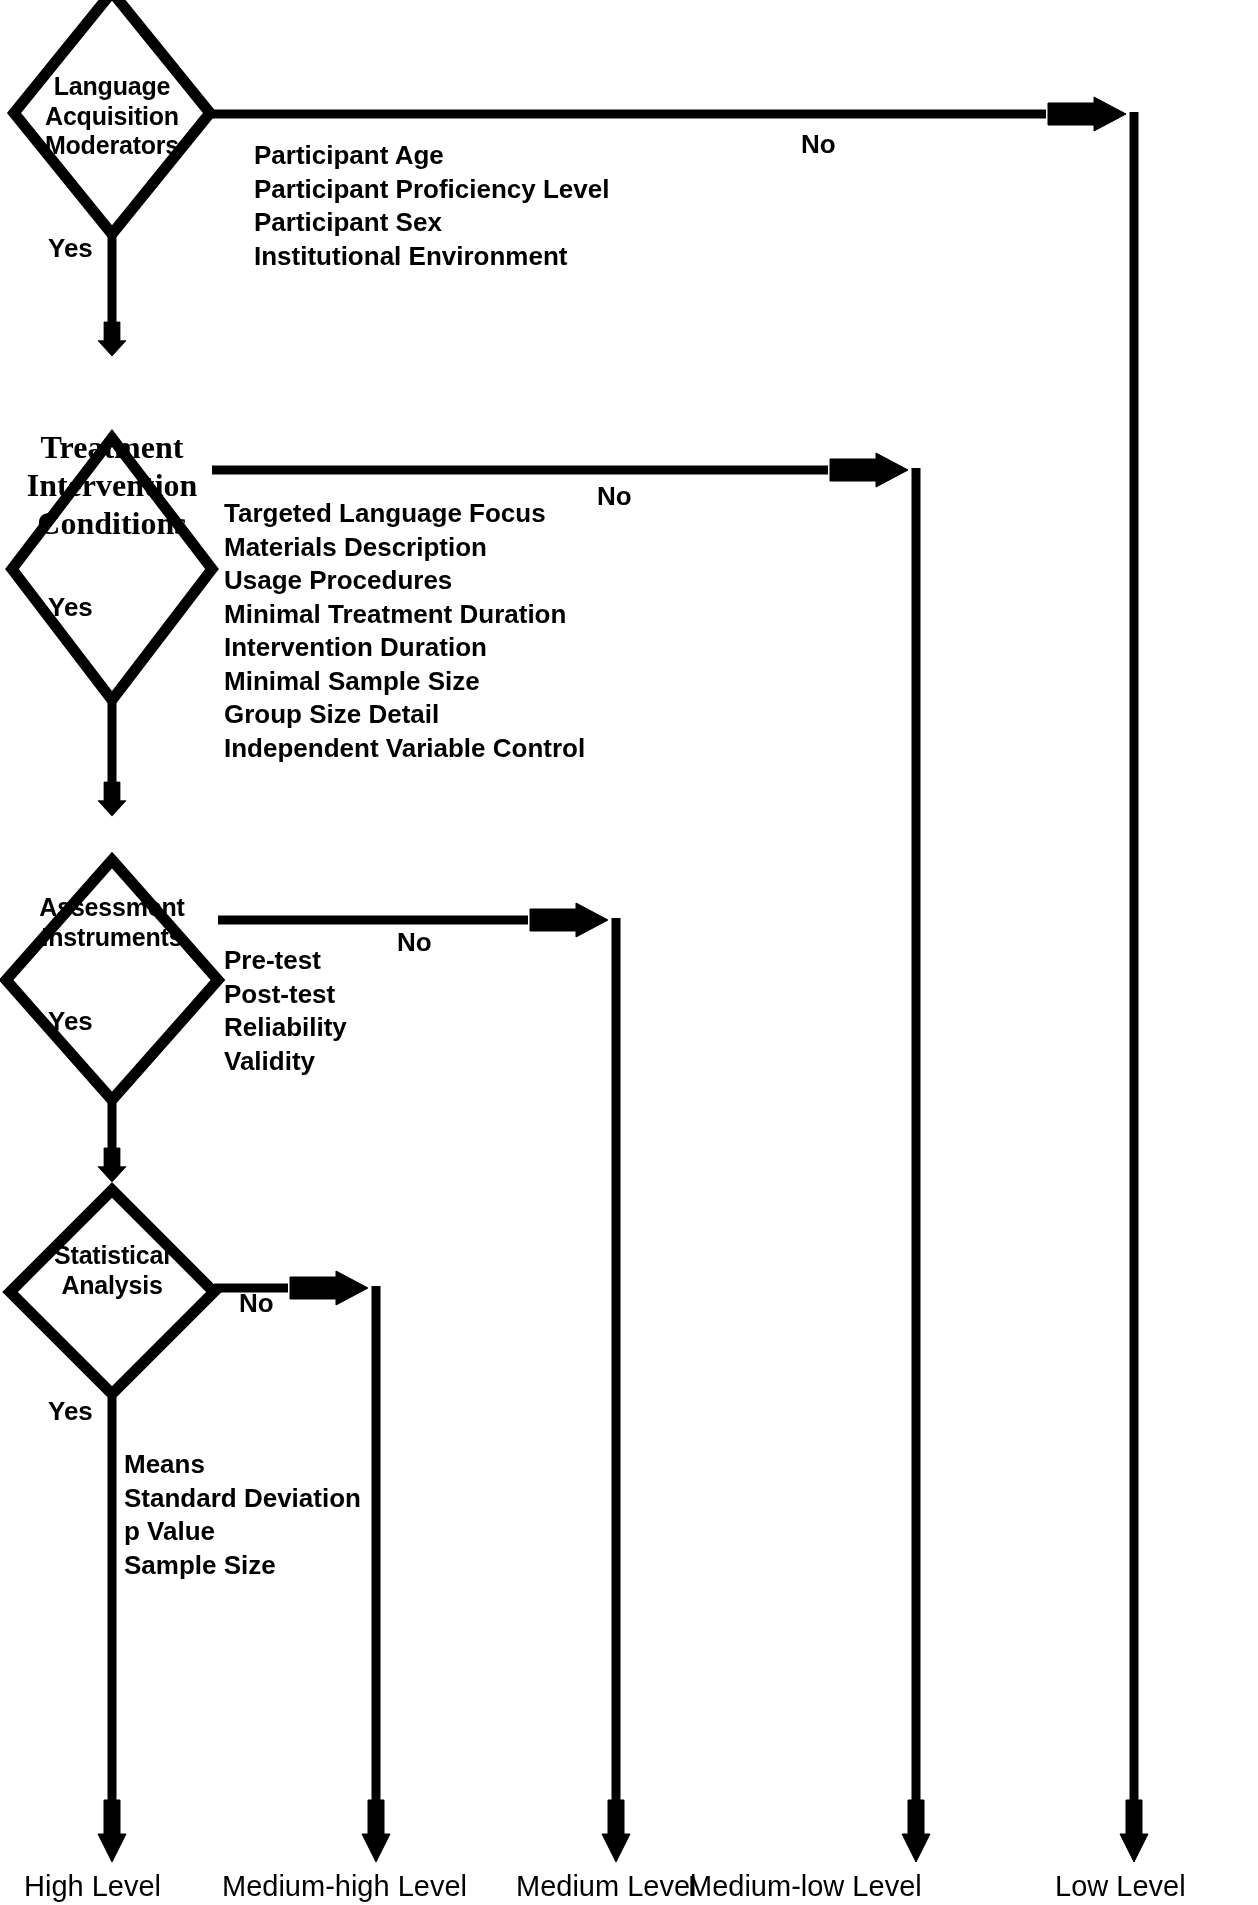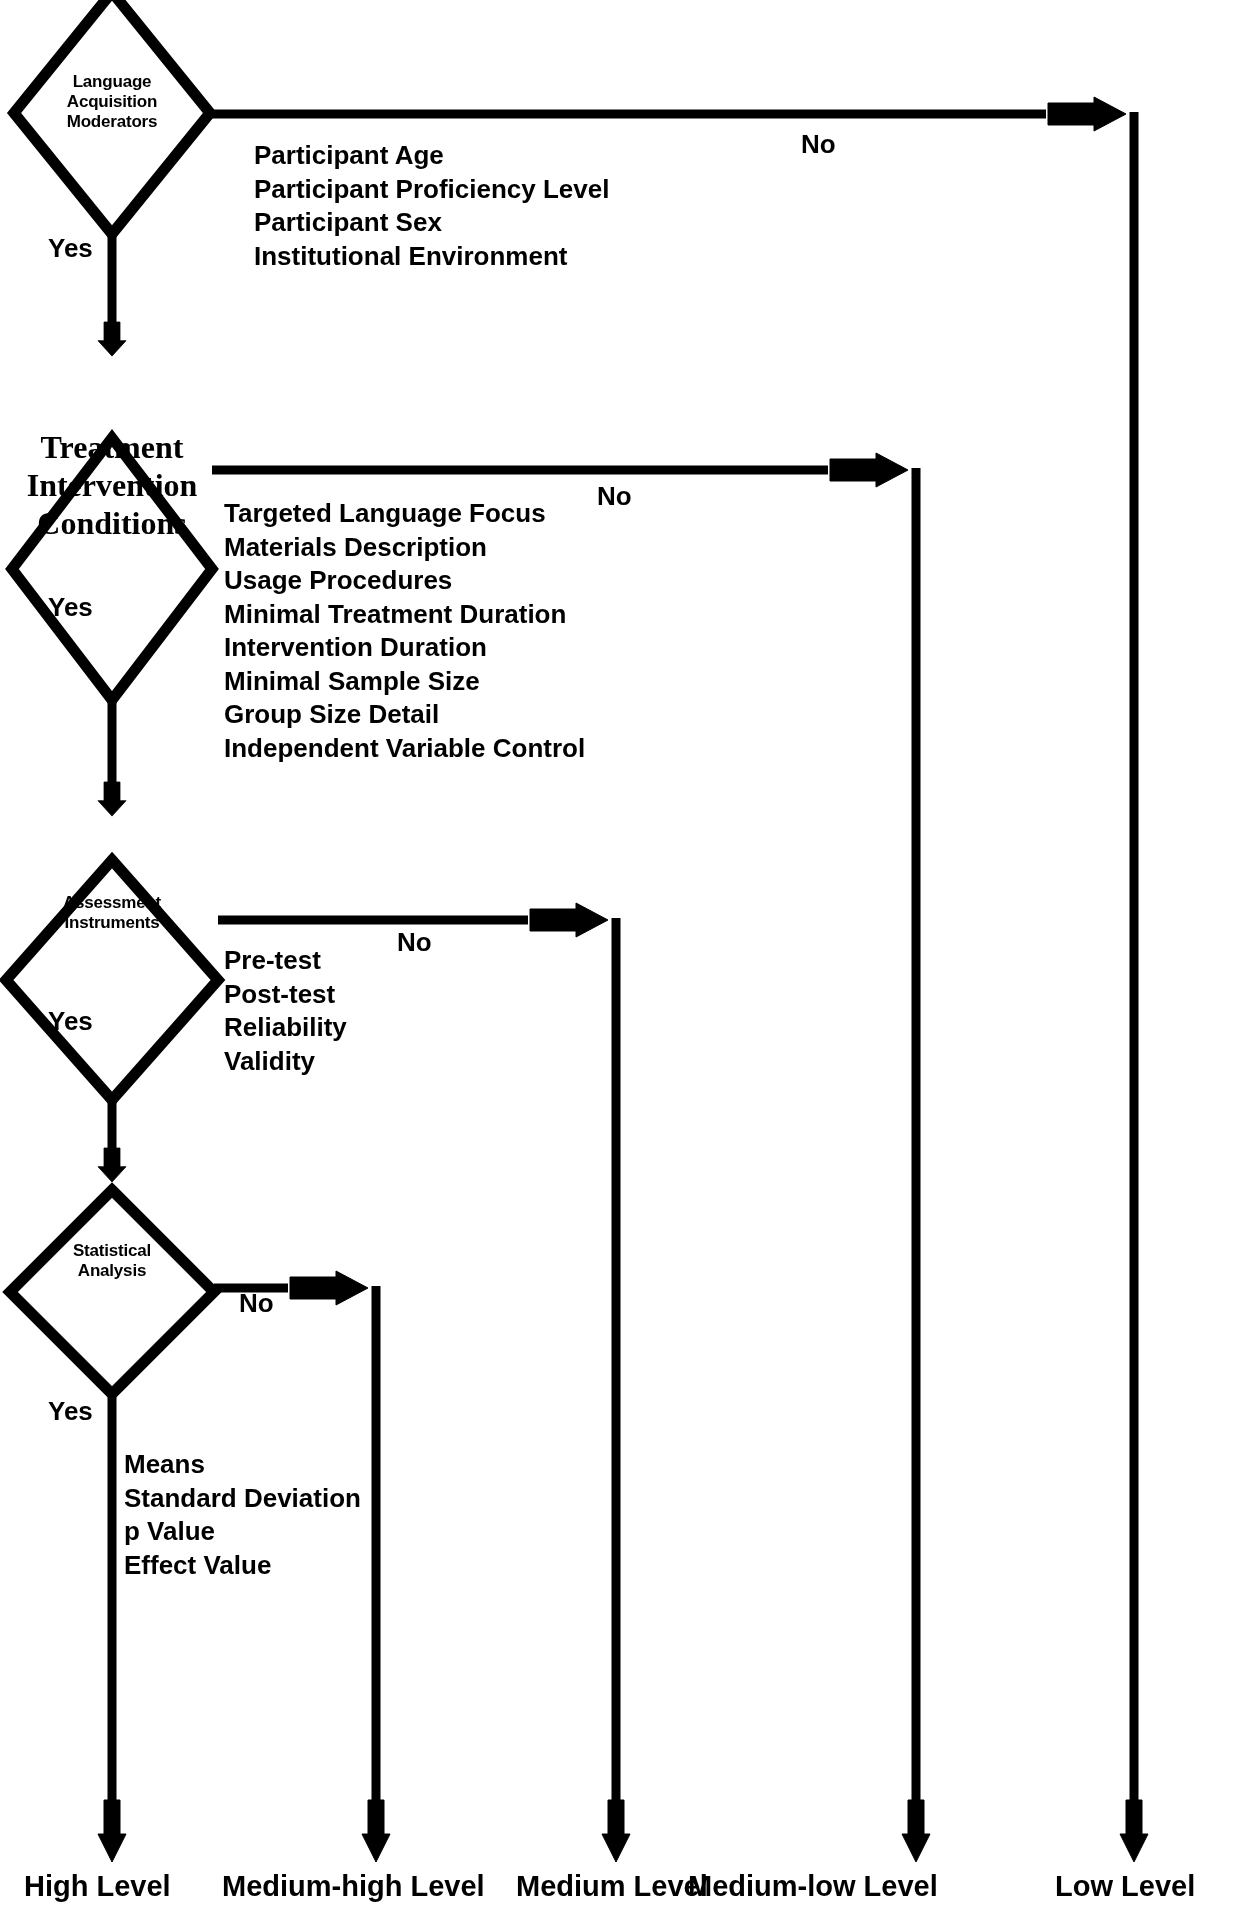--- a/index.html
+++ b/index.html
@@ -21,21 +21,21 @@
     height:1905px;
   }
   
   .node-title{
     position:absolute;
     text-align:center;
     font-weight:700;
     line-height:1.18;
     letter-spacing:-0.2px;
   }
-  .node-title.sans{ font-family:"Liberation Sans", sans-serif; font-size:17px;}
+  .node-title.sans{ font-family:"Liberation Sans", sans-serif; font-size:25px;}
   .node-title.serif{ font-family:"Liberation Serif", serif; font-size:32px; letter-spacing:0px;}
   .node-title span{display:block;}
 
   
   .edge-label{
     position:absolute;
     font-weight:700;
     font-size:26px;
     font-family:"Liberation Sans", sans-serif;
   }
@@ -47,21 +47,21 @@
     font-size:26px;
     line-height:33.5px;
     font-family:"Liberation Sans", sans-serif;
     white-space:nowrap;
   }
   .crit-list span{display:block;}
 
   
   .outcome{
     position:absolute;
-    font-weight:700;
+    font-weight:400;
     font-size:29px;
     font-family:"Liberation Sans", sans-serif;
     white-space:nowrap;
     bottom:2px;
   }
 </style>
 </head>
 <body>
 
 <div id="canvas">
@@ -195,21 +195,21 @@
   <div class="node-title sans" style="left:22px; top:1241px; width:180px;">
     <span>Statistical</span>
     <span>Analysis</span>
   </div>
   <div class="edge-label" style="left:48px; top:1396px;">Yes</div>
   <div class="edge-label" style="left:239px; top:1288px;">No</div>
   <div class="crit-list" style="left:124px; top:1448px;">
     <span>Means</span>
     <span>Standard Deviation</span>
     <span>p Value</span>
-    <span>Effect Value</span>
+    <span>Sample Size</span>
   </div>
 
   <div class="outcome" style="left:24px;">High Level</div>
   <div class="outcome" style="left:222px;">Medium-high Level</div>
   <div class="outcome" style="left:516px;">Medium Level</div>
   <div class="outcome" style="left:688px;">Medium-low Level</div>
   <div class="outcome" style="left:1055px;">Low Level</div>
 
 </div>
 

